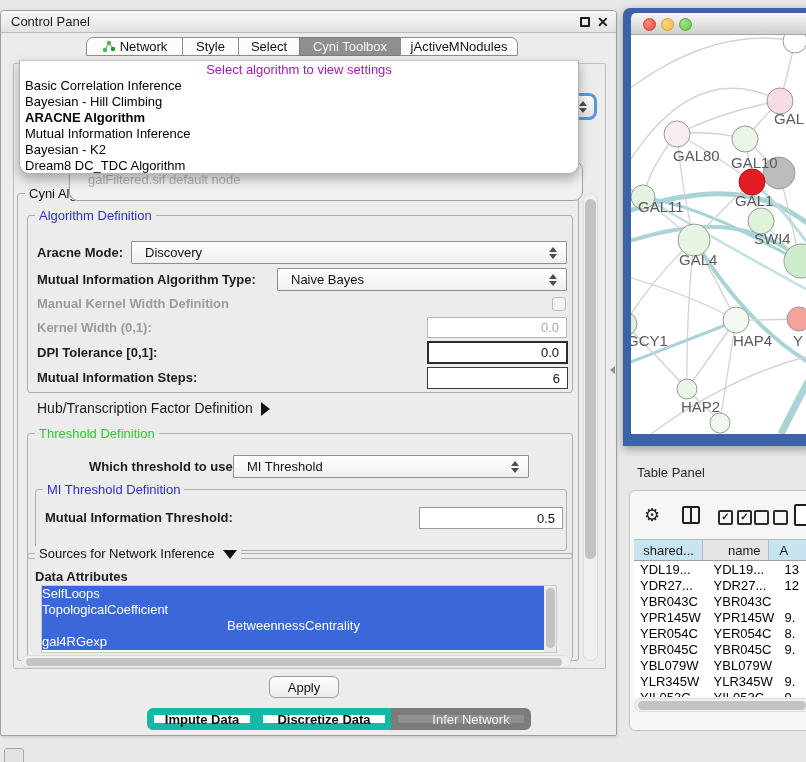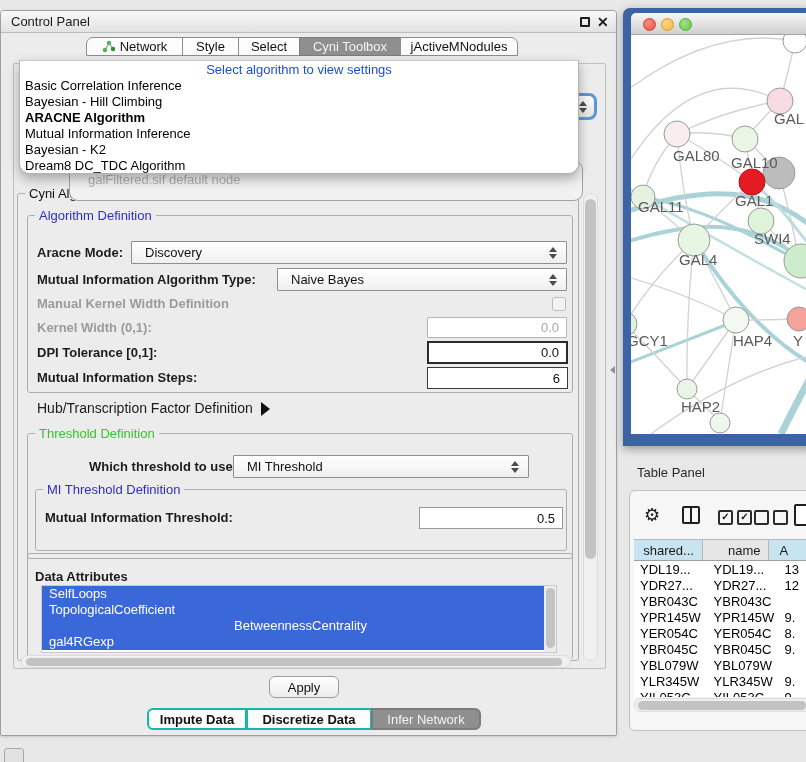--- a/index.html
+++ b/index.html
@@ -9,21 +9,21 @@
   .cp{background:#ececec;border:1px solid #9f9f9f;border-radius:4px 4px 2px 2px;box-shadow:0 1px 3px rgba(0,0,0,.15);}
   .titlebar{background:linear-gradient(#f8f8f8,#e2e2e2);border-bottom:1px solid #bcbcbc;border-radius:3px 3px 0 0;}
   .tb-text{line-height:21px;padding-left:10px;font-size:13px;color:#1a1a1a;}
   .float-sq{width:10px;height:10px;border:2px solid #1a1a1a;border-radius:1px;}
   .close-x{font-weight:bold;font-size:14px;color:#1a1a1a;line-height:14px;}
   
   .tab{border:1px solid #8d8d8d;background:#fcfcfc;display:flex;align-items:center;justify-content:center;font-size:13px;color:#111;margin-left:-1px;white-space:nowrap;}
   .tab.sel{background:#8f8f8f;color:#f4f4f4;border-color:#7c7c7c;}
   .tab.first{border-radius:7px 0 0 0;margin-left:0;}
   .tab.last{border-radius:0 7px 0 0;}
-  .seg{border:2px solid #14b8a6;background:#fcfcfc;display:flex;align-items:center;justify-content:center;font-size:13px;font-weight:bold;margin-left:-1px;white-space:nowrap;}
+  .seg{border:7px solid #14b8a6;background:#fcfcfc;display:flex;align-items:center;justify-content:center;font-size:13px;font-weight:bold;margin-left:-1px;white-space:nowrap;}
   .seg.sel{background:#8f8f8f;color:#f2f2f2;border-color:#7c7c7c;font-weight:normal;}
   .seg.first{border-radius:6px 0 0 6px;margin-left:0;}
   .seg.last{border-radius:0 6px 6px 0;}
   
   .groupbox{border:1px solid #aeaeae;border-radius:3px;}
   .gtitle{position:absolute;background:#ececec;padding:0 4px;font-size:13px;white-space:nowrap;}
   .blue{color:#2d2dcf;}
   .green{color:#2ec82e;}
   .lbl{font-weight:bold;font-size:13px;color:#1c1c1c;white-space:nowrap;}
   .dis{color:#9b9b9b;}
@@ -31,21 +31,21 @@
   .stepper{position:absolute;right:9px;top:50%;transform:translateY(-50%);display:flex;flex-direction:column;gap:2px;}
   .tri-u{width:0;height:0;border-left:4px solid transparent;border-right:4px solid transparent;border-bottom:5px solid #4c4c4c;}
   .tri-d{width:0;height:0;border-left:4px solid transparent;border-right:4px solid transparent;border-top:5px solid #4c4c4c;}
   .tri-r{display:inline-block;width:0;height:0;border-top:7px solid transparent;border-bottom:7px solid transparent;border-left:9px solid #111;vertical-align:middle;margin-left:8px;}
   .tri-dn{display:inline-block;width:0;height:0;border-left:7px solid transparent;border-right:7px solid transparent;border-top:9px solid #111;vertical-align:middle;margin-left:8px;}
   .field{background:#fff;font-size:13px;display:flex;align-items:center;justify-content:flex-end;padding-right:7px;}
   .popup{background:#fff;border:1px solid #b3b3b3;border-top:1px solid #c9c9c9;border-radius:0 0 10px 10px;box-shadow:0 5px 12px rgba(0,0,0,.3);}
   .pop-item{padding:0 0 0 5px;height:16px;line-height:16px;font-size:13px;color:#000;white-space:nowrap;}
   .thumb{background:#c3c3c3;border-radius:6px;}
   .track{background:#f0f0f0;border:1px solid #dcdcdc;border-radius:7px;}
-  .listsel{background:#3a68d8;color:#fff;font-size:13px;line-height:16px;padding-left:7px;white-space:nowrap;}
+  .listsel{background:#3a68d8;color:#fff;font-size:13px;line-height:16px;white-space:nowrap;}
   .btn{background:linear-gradient(#fefefe,#ececec);border:1px solid #9d9d9d;border-radius:6px;display:flex;align-items:center;justify-content:center;font-size:13px;}
   
   .netframe{background:#3c63a6;border-radius:7px 0 0 0;box-shadow:0 3px 10px rgba(0,0,0,.35);}
   .nettb{background:linear-gradient(#f7f7f7,#cfcfcf);border-bottom:1px solid #a5a5a5;border-radius:5px 0 0 0;}
   .light{width:13px;height:13px;border-radius:50%;}
   
   .tp{background:#f6f6f6;border:1px solid #c2c2c2;border-radius:6px;}
   .th{font-size:13px;color:#1a1a1a;display:flex;align-items:center;justify-content:flex-end;padding-right:8px;border-right:1px solid #b9b9b9;border-top:1px solid #b9b9b9;border-bottom:1px solid #9f9f9f;}
   .td{font-size:13px;color:#000;display:flex;align-items:center;padding-left:6px;white-space:nowrap;overflow:hidden;}
   .ck{width:11px;height:11px;border:2px solid #2b2b2b;border-radius:2px;font-size:10px;line-height:9px;text-align:center;color:#111;font-weight:bold;}
@@ -95,21 +95,21 @@
     </div>
 
     <div class="abs" style="left:566px;top:82px;width:30px;height:27px;border:3px solid #5a97d9;border-radius:8px;background:linear-gradient(#fafafa,#e4e4e4);z-index:2;">
       <div class="stepper" style="right:7px;">
           <div class="tri-u"></div>
           <div class="tri-d"></div>
         </div>
     </div>
 
     <div class="abs popup" style="left:18px;top:49px;width:560px;height:114px;z-index:3;">
-      <div style="text-align:center;color:#1d4ed8;font-size:13px;height:17px;line-height:17px;">Select algorithm to view settings</div>
+      <div style="text-align:center;color:#a21caf;font-size:13px;height:17px;line-height:17px;">Select algorithm to view settings</div>
       <div class="pop-item">Basic Correlation Inference</div>
       <div class="pop-item">Bayesian - Hill Climbing</div>
       <div class="pop-item" style="font-weight:bold;">ARACNE Algorithm</div>
       <div class="pop-item">Mutual Information Inference</div>
       <div class="pop-item">Bayesian - K2</div>
       <div class="pop-item">Dream8 DC_TDC Algorithm</div>
     </div>
 
     <div class="abs groupbox" style="left:16px;top:182px;width:562px;height:468px;"></div>
     <div class="gtitle abs" style="left:24px;top:175px;">Cyni Algorithm Settings</div>
@@ -175,20 +175,21 @@
 
     <div class="abs groupbox" style="left:34px;top:478px;width:532px;height:62px;"></div>
     <div class="gtitle abs blue" style="left:42px;top:471px;">MI Threshold Definition</div>
 
     <div class="abs lbl" style="left:44px;top:496px;line-height:22px;">Mutual Information Threshold:</div>
     <div class="abs field" style="left:418px;top:496px;width:144px;height:22px;border:1px solid #9a9a9a;">
         <span>0.5</span>
       </div>
 
     <div class="abs groupbox" style="left:26px;top:542px;width:546px;height:106px;border-bottom:none;"></div>
+    <div class="gtitle abs" style="left:34px;top:535px;"><span>Sources for Network Inference</span><span class="tri-dn"></span></div>
 
     <div class="abs lbl" style="left:34px;top:558px;line-height:16px;">Data Attributes</div>
 
     <div class="abs" style="left:40px;top:574px;width:516px;height:68px;background:#fff;border:1px solid #c9c9c9;overflow:hidden;">
       <div class="listsel" style="width:503px;">SelfLoops</div>
       <div class="listsel" style="width:503px;">TopologicalCoefficient</div>
       <div class="listsel" style="width:503px;text-align:center;">BetweennessCentrality</div>
       <div class="listsel" style="width:503px;">gal4RGexp</div>
       <div class="abs" style="right:0;top:0;width:12px;height:66px;background:#ececec;">
         <div class="thumb abs" style="left:1.5px;top:2px;width:9px;height:60px;"></div>
@@ -203,21 +204,21 @@
         <span>Apply</span>
       </div>
 
     <div class="abs" style="left:146px;top:697px;height:22px;display:flex;">
       <div class="seg first" style="width:96px;">
           <span>Impute Data</span>
         </div>
       <div class="seg" style="width:122px;">
           <span>Discretize Data</span>
         </div>
-      <div class="seg sel last" style="width:106px;">
+      <div class="seg sel last" style="width:106px;padding-left:20px;">
           <span>Infer Network</span>
         </div>
     </div>
   </div>
 
   <div class="abs" style="left:610px;top:366px;width:0;height:0;border-top:4px solid transparent;border-bottom:4px solid transparent;border-right:5px solid #909090;"></div>
 
   <div class="abs netframe" style="left:623px;top:8px;width:190px;height:438px;">
     <div class="abs nettb" style="left:8px;top:5px;width:182px;height:22px;">
       <div class="abs light" style="left:12px;top:4.5px;background:radial-gradient(circle at 4px 4px,#f98d80,#ee4f40);border:1px solid #ce3f34;"></div>

